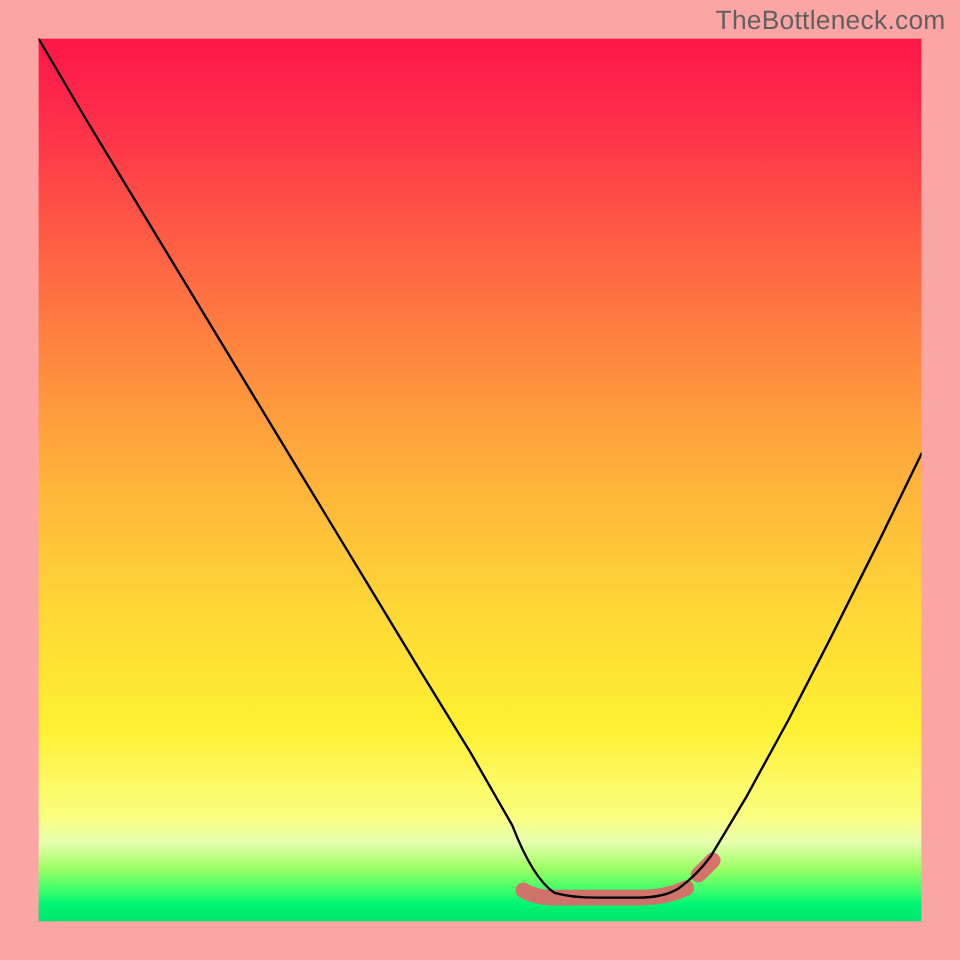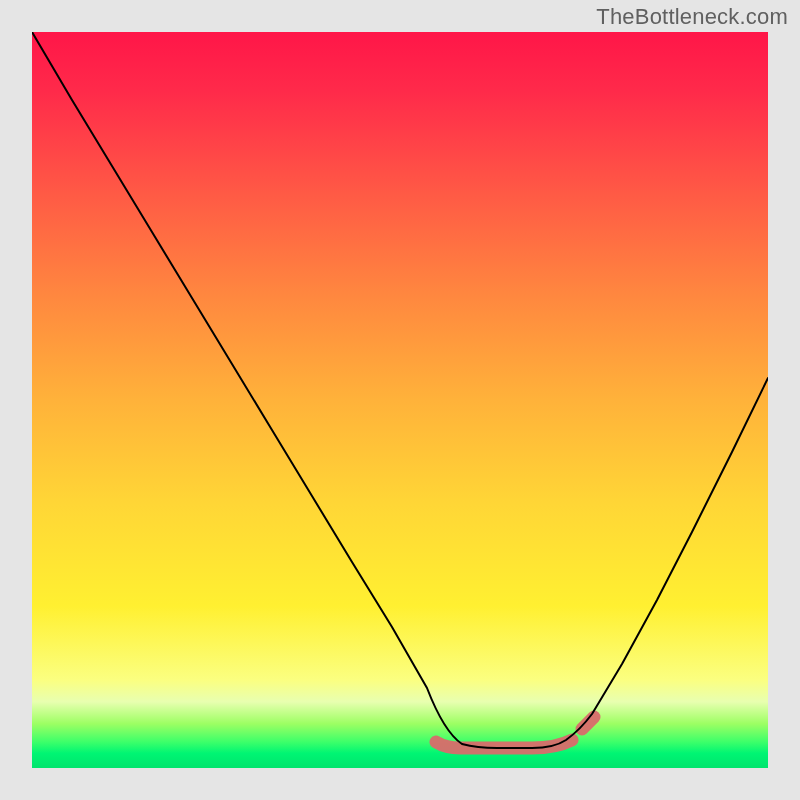--- a/index.html
+++ b/index.html
@@ -10,21 +10,21 @@
     background: #000;
     overflow: hidden;
     font-family: Arial, Helvetica, sans-serif;
   }
   .frame {
     position: absolute;
     left: 0;
     top: 0;
     width: 800px;
     height: 800px;
-    background: #e5e5e5;
+    background: #fca5a5;
   }
   .attribution {
     position: absolute;
     top: 4px;
     right: 12px;
     color: #606060;
     font-size: 22px;
     font-weight: 400;
     letter-spacing: 0.2px;
     z-index: 10;

